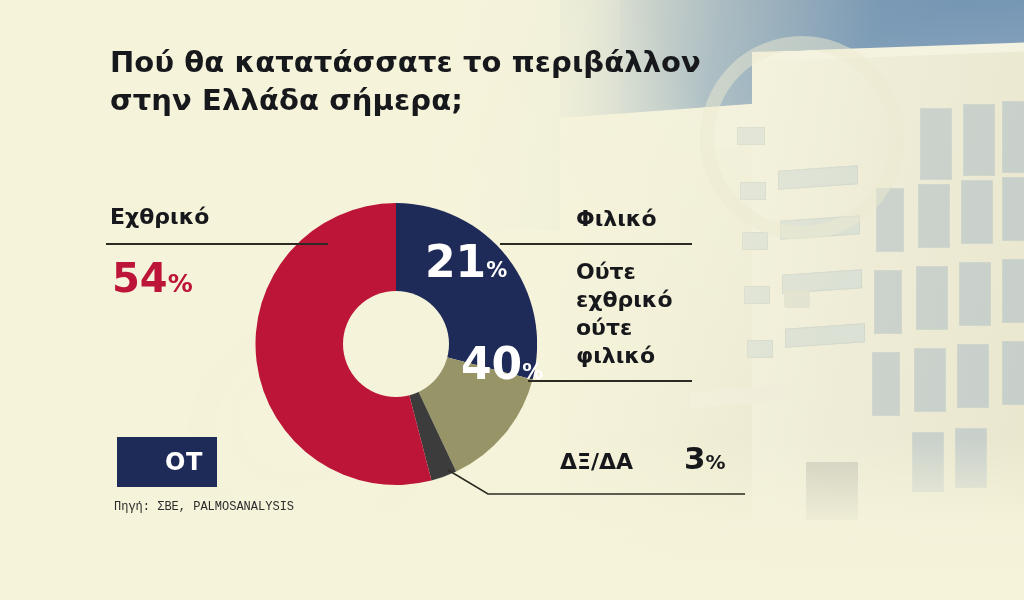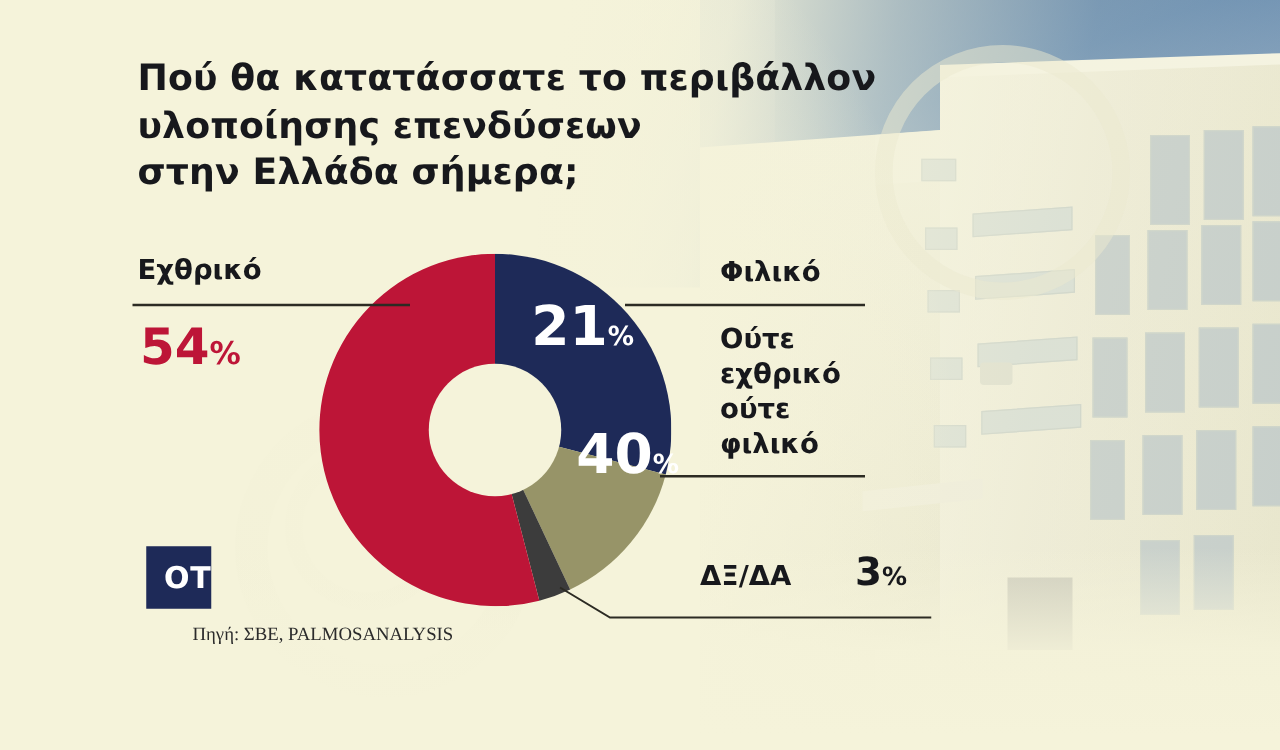--- a/index.html
+++ b/index.html
@@ -92,28 +92,27 @@
   .big-pct{position:absolute;font-weight:bold;color:#bd1537;line-height:1;white-space:nowrap;}
   .big-pct .num{font-size:40px;}
   .big-pct .pct{font-size:25px;}
   .dk-pct{position:absolute;font-weight:bold;color:#17181c;line-height:1;white-space:nowrap;}
   .dk-pct .num{font-size:31px;}
   .dk-pct .pct{font-size:20px;}
 
   
   .logo{
     position:absolute;left:117px;top:437px;width:52px;height:50px;
-    background:#1e2a58;display:flex;align-items:center;justify-content:flex-end;
-    color:#fff;font-weight:bold;font-size:24px;letter-spacing:.5px;
+    background:#1e2a58;display:flex;align-items:center;justify-content:flex-start;
+    color:#fff;font-weight:bold;font-size:24px;letter-spacing:.5px;padding-left:48px;
   }
   .source{
     position:absolute;left:114px;top:500px;
-    font-size:15px;color:#2b2b2b;white-space:nowrap;
-    font-family:Liberation Serif, serif;
-    margin-left:40px;
+    font-size:12px;color:#2b2b2b;white-space:nowrap;
+    font-family:Liberation Mono, monospace;
   }
 </style>
 </head>
 <body>
 
 <div id="stage">
 
   <div class="bg-photo">
     <div class="sky"></div>
     <div class="sky-left"></div>
@@ -161,21 +160,20 @@
 
   <div class="wm" style="left:188px;top:318px;width:188px;height:188px;"></div>
   <div class="wm2" style="left:228px;top:356px;width:104px;height:104px;"></div>
   <div class="wm2" style="left:700px;top:36px;width:176px;height:176px;border-color:rgba(235,233,208,.5);"></div>
 
   <div class="corner-fade"></div>
   <div class="bottom-fade"></div>
 
   <div class="title">
     <div>Πού θα κατατάσσατε το περιβάλλον</div>
-    <div>υλοποίησης επενδύσεων</div>
     <div>στην Ελλάδα σήμερα;</div>
   </div>
 
   <div class="donut-wrap">
     <svg class="donut-svg" width="282" height="282" viewBox="0 0 282 282">
 
       <path d="M141 141 L141 0 A141 141 0 0 1 277.58 176.51 Z" fill="#1e2a58"></path>
 
       <path d="M141 141 L277.58 176.51 A141 141 0 0 1 201.15 268.57 Z" fill="#979468"></path>
 

